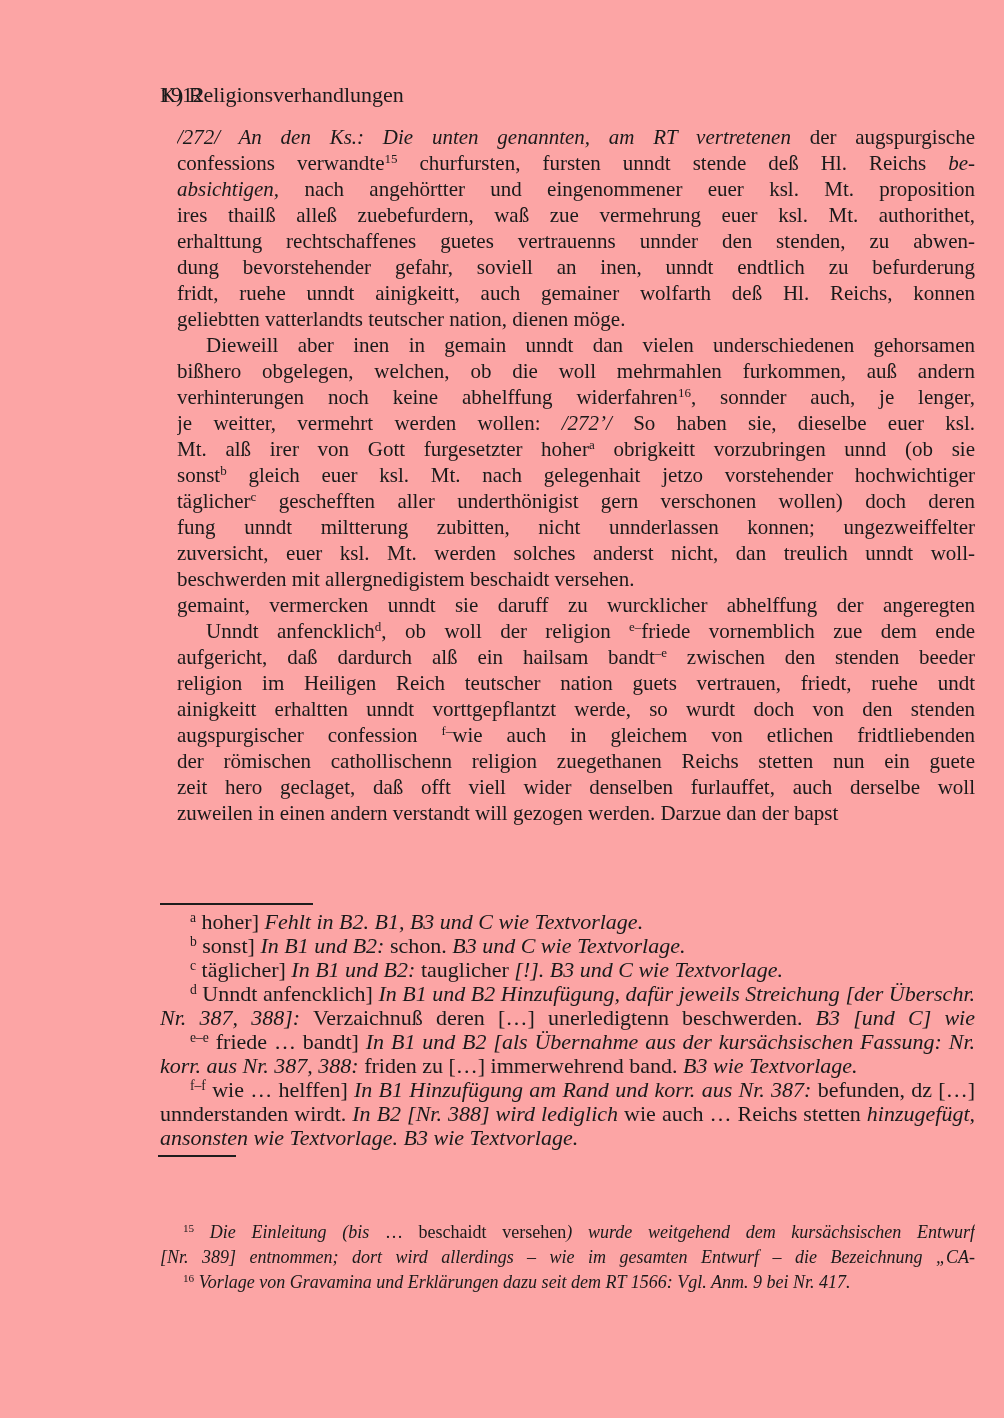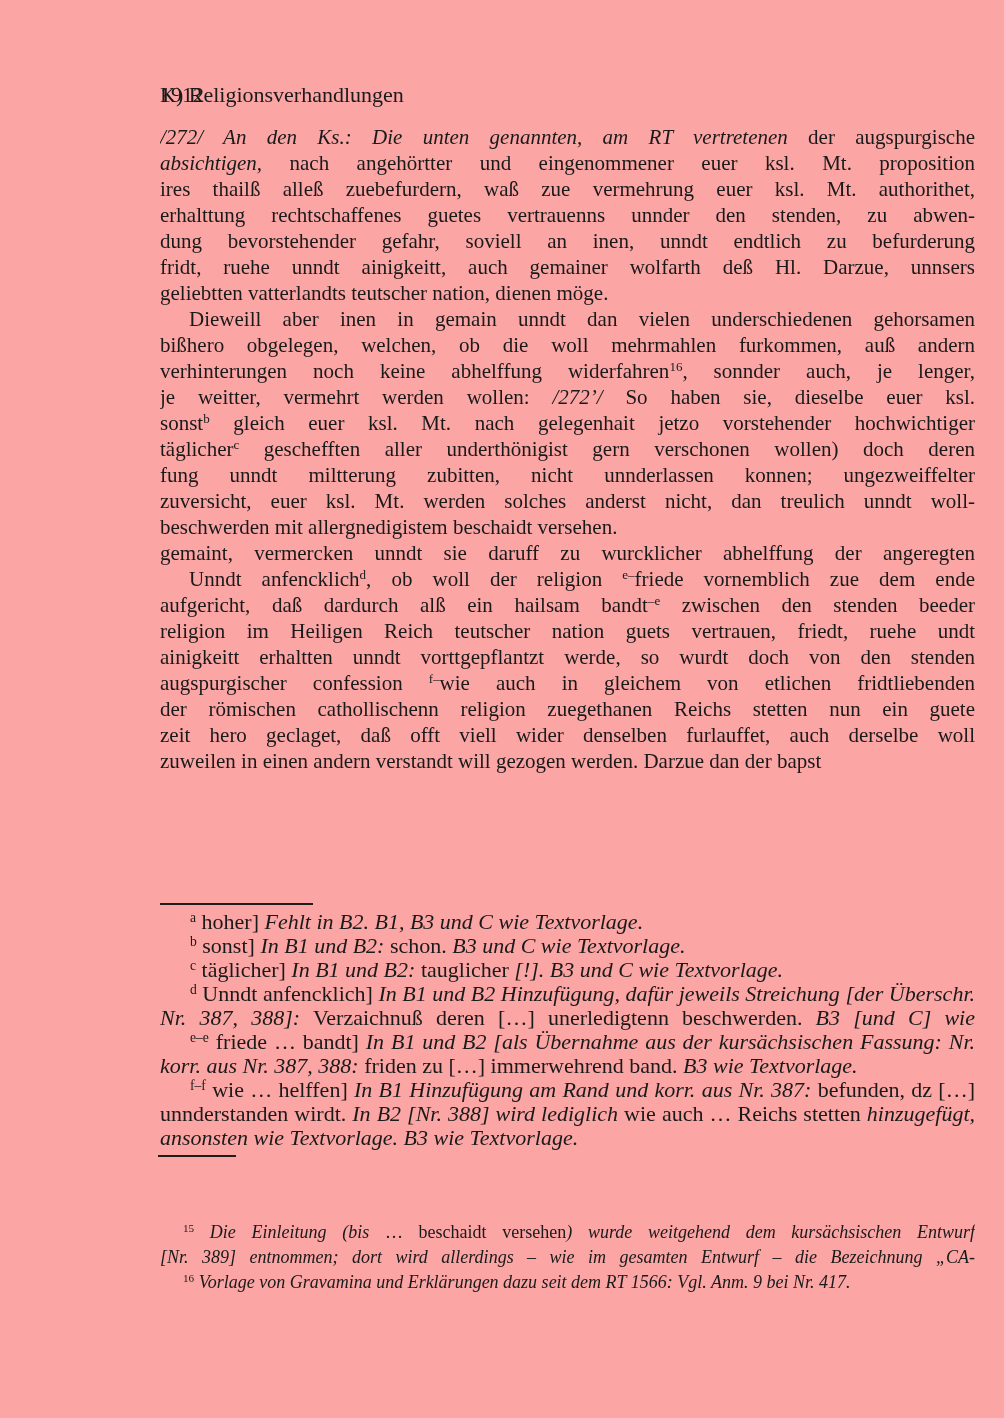--- a/index.html
+++ b/index.html
@@ -27,21 +27,21 @@
   .run-head { display: block; text-align: left; }
 
   
   .main-text {
     position: absolute;
     left: 160px;
     top: 124px;
     width: 815px;
     font-size: 21px;
   }
-  .main-text .line { height: 26px; line-height: 26px; }
+  .main-text .line { height: 26px; line-height: 26px; margin-left: 17px; }
   .main-text .indent { padding-left: 29px; }
 
   .line {
     text-align: justify;
     text-align-last: justify;
     overflow: hidden;
     white-space: normal;
   }
   .line.last { text-align-last: left; }
 
@@ -88,32 +88,34 @@
 <div class="page">
 
   <div class="pg-header">
     <span class="pg-num">1912</span>
     <span class="run-head">K) Religionsverhandlungen</span>
   </div>
 
   <div class="main-text" id="main-text">
       <div>
         <div class="line"><span class="it">/272/ An den Ks.: Die unten genannten, am RT vertretenen</span><span class="rm"> der augspurgische</span></div>
+        <div class="line"><span class="rm">confessions verwandte</span><span class="sup">15</span><span class="rm"> churfursten, fursten unndt stende deß Hl. Reichs </span><span class="it">be-</span></div>
         <div class="line"><span class="it">absichtigen,</span><span class="rm"> nach angehörtter und eingenommener euer ksl. Mt. proposition</span></div>
         <div class="line"><span class="rm">ires thailß alleß zuebefurdern, waß zue vermehrung euer ksl. Mt. authorithet,</span></div>
         <div class="line"><span class="rm">erhalttung rechtschaffenes guetes vertrauenns unnder den stenden, zu abwen-</span></div>
         <div class="line"><span class="rm">dung bevorstehender gefahr, soviell an inen, unndt endtlich zu befurderung</span></div>
-        <div class="line"><span class="rm">fridt, ruehe unndt ainigkeitt, auch gemainer wolfarth deß Hl. Darzue, unnsers</span></div>
+        <div class="line"><span class="rm">fridt, ruehe unndt ainigkeitt, auch gemainer wolfarth deß Hl. Reichs, konnen</span></div>
         <div class="line last"><span class="rm">geliebtten vatterlandts teutscher nation, dienen möge.</span></div>
       </div>
       <div>
         <div class="line indent"><span class="rm">Dieweill aber inen in gemain unndt dan vielen underschiedenen gehorsamen</span></div>
         <div class="line"><span class="rm">bißhero obgelegen, welchen, ob die woll mehrmahlen furkommen, auß andern</span></div>
         <div class="line"><span class="rm">verhinterungen noch keine abhelffung widerfahren</span><span class="sup">16</span><span class="rm">, sonnder auch, je lenger,</span></div>
         <div class="line"><span class="rm">je weitter, vermehrt werden wollen: </span><span class="it">/272’/</span><span class="rm"> So haben sie, dieselbe euer ksl.</span></div>
+        <div class="line"><span class="rm">Mt. alß irer von Gott furgesetzter hoher</span><span class="sup">a</span><span class="rm"> obrigkeitt vorzubringen unnd (ob sie</span></div>
         <div class="line"><span class="rm">sonst</span><span class="sup">b</span><span class="rm"> gleich euer ksl. Mt. nach gelegenhait jetzo vorstehender hochwichtiger</span></div>
         <div class="line"><span class="rm">täglicher</span><span class="sup">c</span><span class="rm"> geschefften aller underthönigist gern verschonen wollen) doch deren</span></div>
         <div class="line"><span class="rm">fung unndt miltterung zubitten, nicht unnderlassen konnen; ungezweiffelter</span></div>
         <div class="line"><span class="rm">zuversicht, euer ksl. Mt. werden solches anderst nicht, dan treulich unndt woll-</span></div>
         <div class="line last"><span class="rm">beschwerden mit allergnedigistem beschaidt versehen.</span></div>
         <div class="line"><span class="rm">gemaint, vermercken unndt sie daruff zu wurcklicher abhelffung der angeregten</span></div>
       </div>
       <div>
         <div class="line indent"><span class="rm">Unndt anfencklich</span><span class="sup">d</span><span class="rm">, ob woll der religion </span><span class="sup">e–</span><span class="rm">friede vornemblich zue dem ende</span></div>
         <div class="line"><span class="rm">aufgericht, daß dardurch alß ein hailsam bandt</span><span class="sup">–e</span><span class="rm"> zwischen den stenden beeder</span></div>

